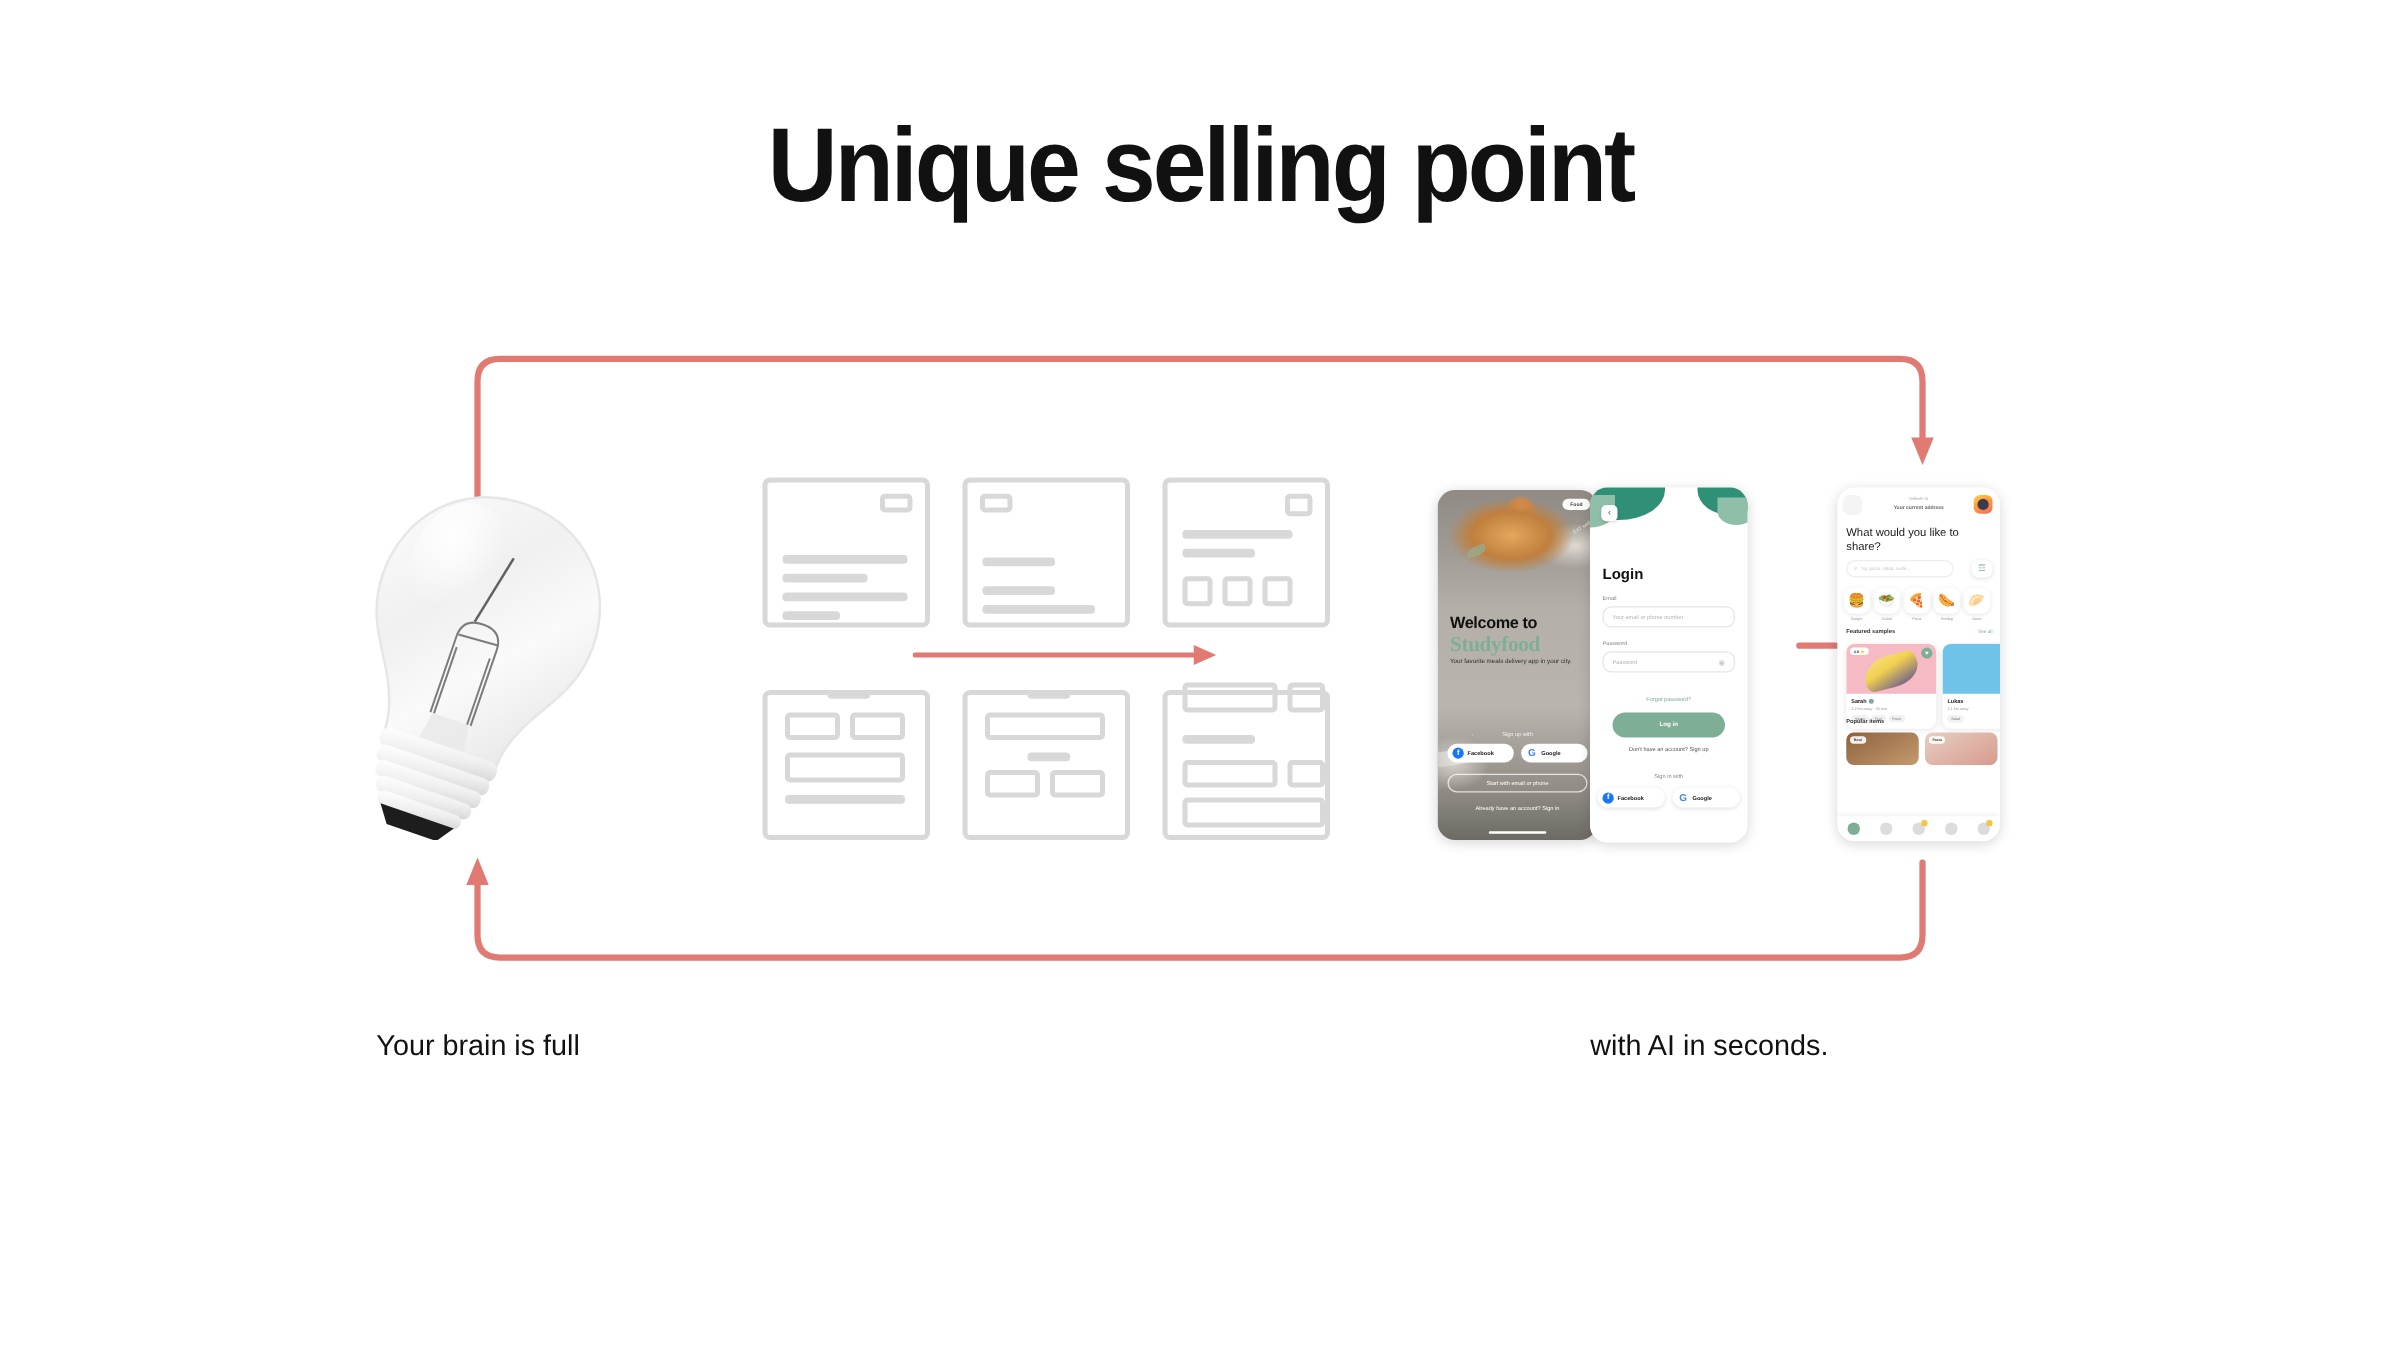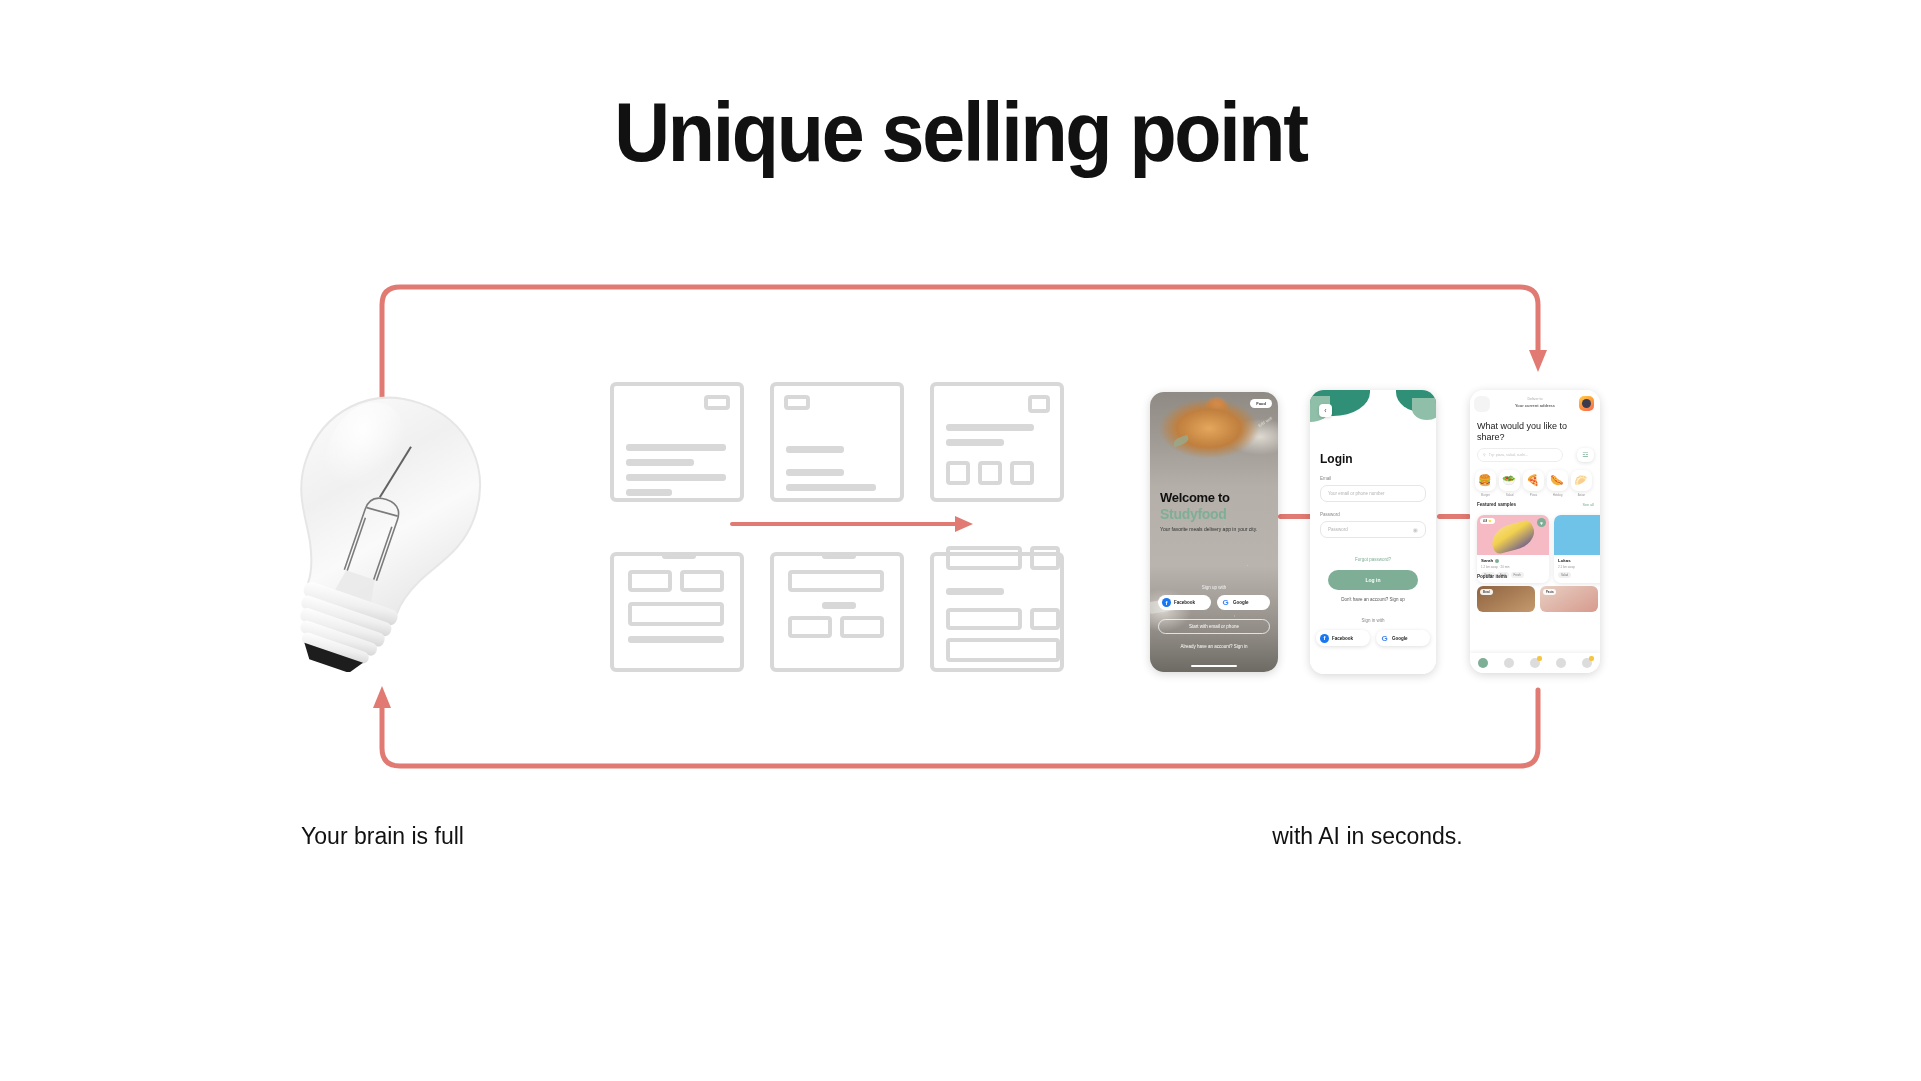--- a/index.html
+++ b/index.html
@@ -52,21 +52,21 @@
 
   
   .phone {
     position: absolute;
     border-radius: 14px;
     overflow: hidden;
     background: #fff;
     box-shadow: 0 2px 10px rgba(0,0,0,0.16);
   }
   .phone-1 { left: 1150px; top: 392px; width: 128px; height: 280px; }
-  .phone-2 { left: 1310px; top: 390px; width: 126px; height: 284px; padding-left: 11px; }
+  .phone-2 { left: 1272px; top: 390px; width: 126px; height: 284px; padding-left: 11px; }
   .phone-3 { left: 1470px; top: 390px; width: 130px; height: 283px; }
 
   .link-bar {
     position: absolute; height: 5px; background:#e07a72; border-radius: 3px;
   }
   .link-1 { left: 1278px; top: 514px; width: 34px; }
   .link-2 { left: 1437px; top: 514px; width: 34px; }
 
   
   .p1-photo {
@@ -102,21 +102,21 @@
     position:absolute; right:6px; top:7px;
     background:#fff; border-radius:8px; padding:2px 6px;
     font-size:4px; color:#333; font-weight:700;
   }
   .p1-side {
     position:absolute; right:4px; top:30px; width:26px;
     font-size:4px; color:#efeae2; transform: rotate(-32deg); line-height:1.5;
     text-align:right; opacity:.9;
   }
   .p1-h1 { position:absolute; left:10px; top:98px; font-size:13px; font-weight:700; color:#101010; letter-spacing:-.3px;}
-  .p1-h2 { position:absolute; left:10px; top:114px; font-size:14px; font-weight:700; color:#7fae96; letter-spacing:-.3px;}
+  .p1-h2 { position:absolute; left:10px; top:114px; font-size:17px; font-weight:700; color:#7fae96; letter-spacing:-.3px;font-family:Liberation Serif, serif;}
   .p1-sub { position:absolute; left:10px; top:133px; width:100px; font-size:5px; color:#2e2e2e; line-height:1.6;}
   .p1-signup { position:absolute; left:0; top:193px; width:100%; text-align:center; font-size:4.5px; color:#f2f2f2;}
   .p1-soc-row { position:absolute; left:8px; top:203px; width:112px; display:flex; gap:6px; }
   .p1-soc {
     flex:1; height:15px; background:#fff; border-radius:8px;
     display:flex; align-items:center; gap:3px; padding-left:4px;
     font-size:4.5px; color:#222; font-weight:600;
   }
   .soc-dot { width:9px; height:9px; border-radius:50%; flex:0 0 auto; display:flex; align-items:center; justify-content:center; font-size:6px; color:#fff; font-weight:700;}
   .soc-fb { background:#1877F2; }

